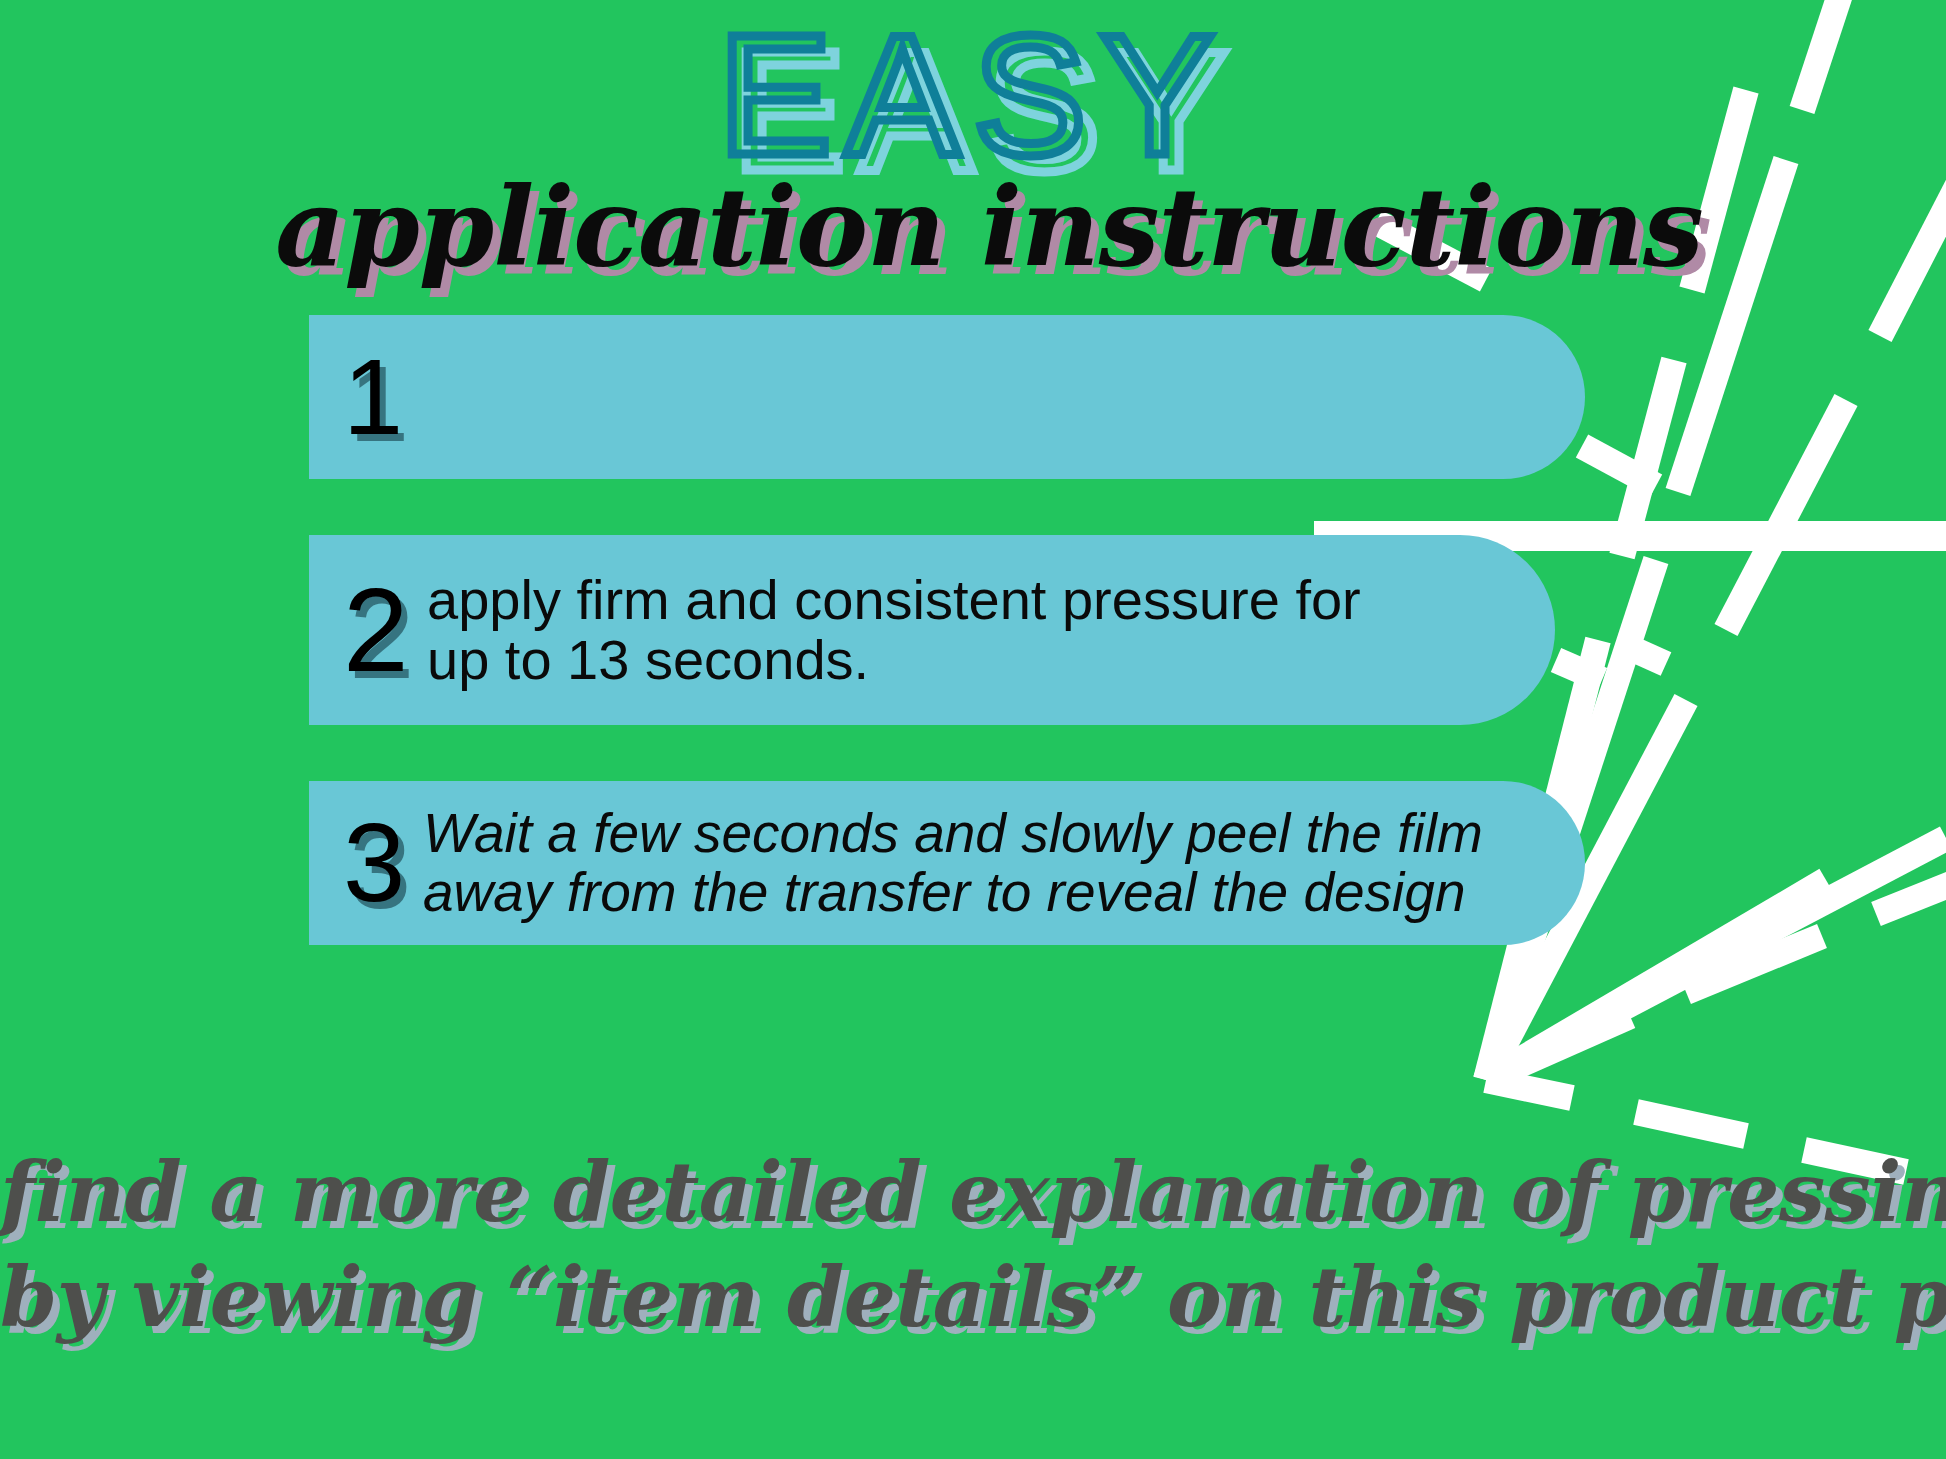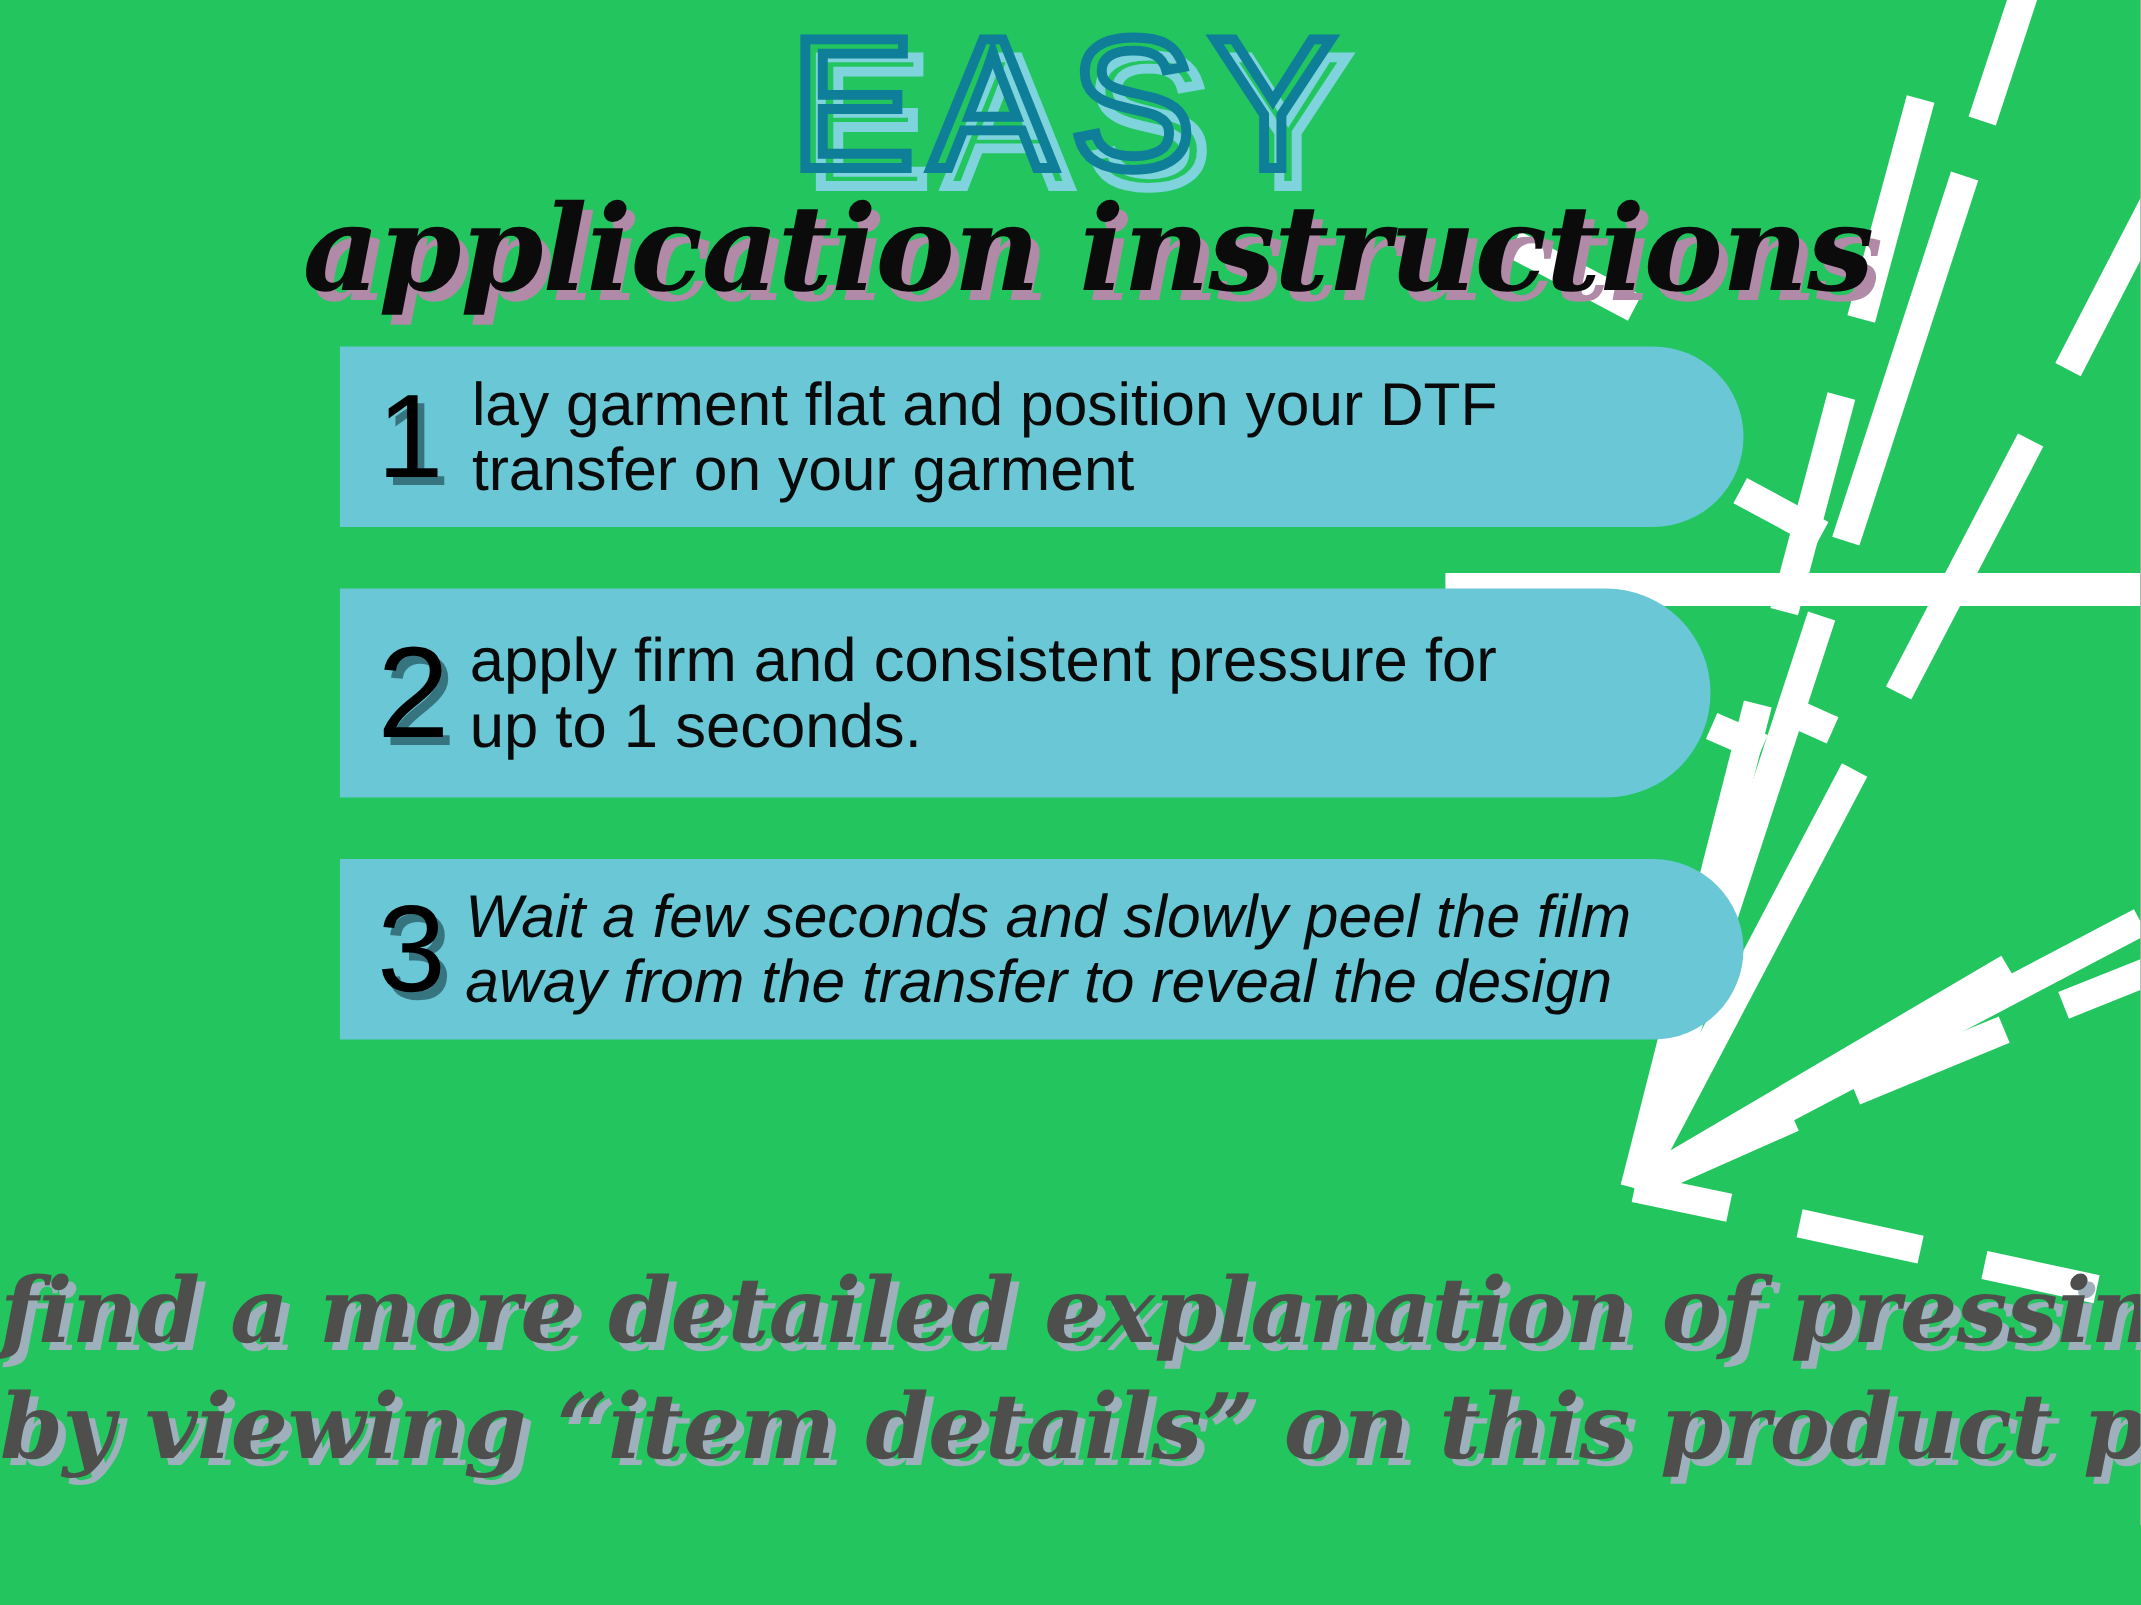--- a/index.html
+++ b/index.html
@@ -205,28 +205,26 @@
   </div>
 
   <div class="script-wrap">
     <span class="script-main">application instructions</span>
   </div>
 
   <div class="steps">
 
     <div class="step-row step-1">
       <span class="step-num">1</span>
-      <span class="step-text">lay garment flat and position your DTF
-transfer on your garment</span>
     </div>
 
     <div class="step-row step-2">
       <span class="step-num">2</span>
       <span class="step-text">apply firm and consistent pressure for
-up to 1 seconds.</span>
+up to 13 seconds.</span>
     </div>
 
     <div class="step-row step-3">
       <span class="step-num">3</span>
       <span class="step-text">Wait a few seconds and slowly peel the film
 away from the transfer to reveal the design</span>
     </div>
 
   </div>
 

